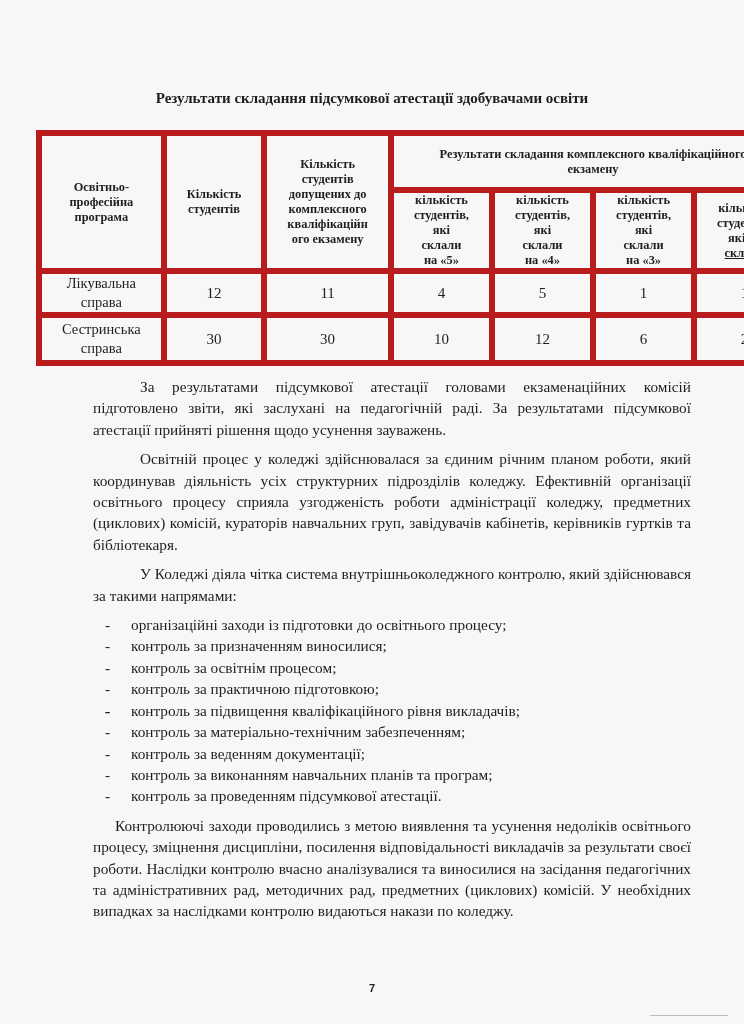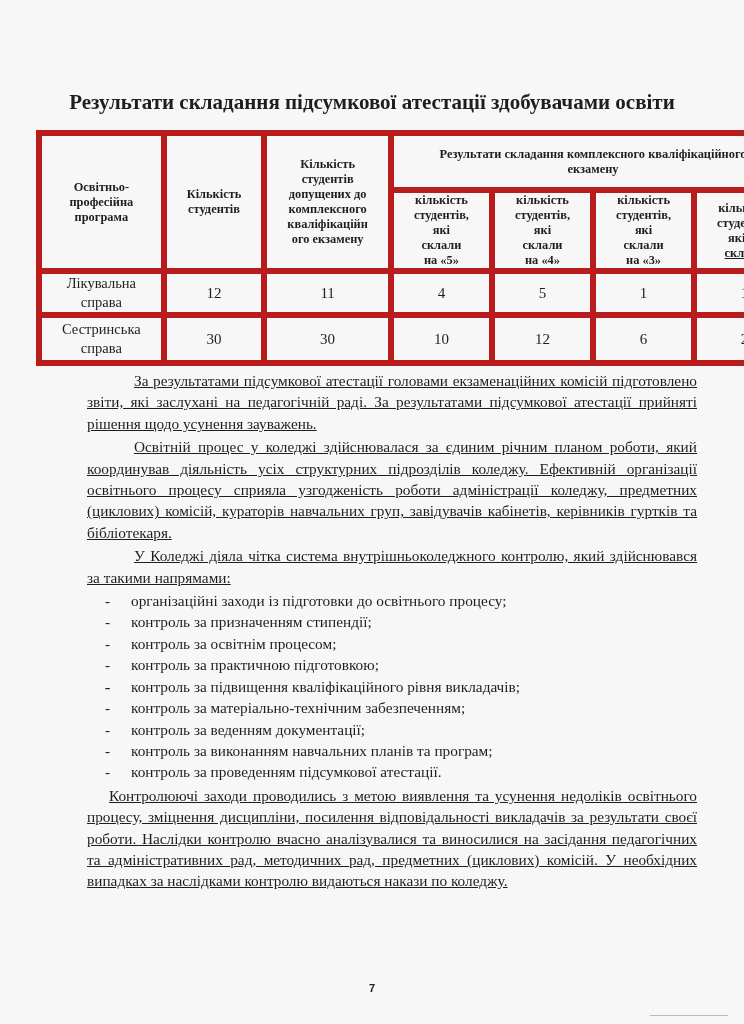--- a/index.html
+++ b/index.html
@@ -6,21 +6,21 @@
   body {
     width: 744px; height: 1024px; overflow: hidden;
     background: #f7f7f8;
     font-family: "Liberation Serif", "DejaVu Serif", serif;
     color: #1e1e22;
     position: relative;
   }
   .page { position: absolute; left: 0; top: 0; width: 744px; height: 1024px; }
   .title {
     position: absolute; left: 0; width: 744px; top: 90px;
-    text-align: center; font-weight: bold; font-size: 21px;
+    text-align: center; font-weight: bold; font-size: 15px;
   }
   table.results {
     position: absolute; left: 36px; top: 130px;
     border-collapse: collapse;
     font-size: 12.4px;
   }
   table.results td, table.results th {
     border: 6px solid #b91c1c;
     text-align: center; vertical-align: middle;
     padding: 0 20px;
@@ -30,21 +30,21 @@
   .c4 { width: 87px; } .c5 { width: 77px; } .c6 { width: 80px; } .c7 { width: 74px; }
   tr.h1 { height: 57px; } tr.h2 { height: 78px; }
   tr.r1 { height: 33px; margin-top: 36px; } tr.r2 { height: 48px; }
   table.results td { font-size: 15px; line-height: 19px; }
   table.results td.prog { font-size: 14.5px; }
   .ul { text-decoration: underline; margin-top: 8px; }
   .body-text {
     position: absolute; left: 85px; width: 614px;
     font-size: 15.3px; line-height: 21.4px; text-align: justify;
   }
-  .body-text p { margin: 2px; text-indent: 47px; text-decoration: underline; }
+  .body-text p { margin: 8px; text-indent: 47px; }
   .list { margin: 0; padding: 0; list-style: none; }
   .list li { position: relative; padding-left: 46px; text-indent: 0; }
   .list li .dash { position: absolute; left: 20px; }
   .pnum {
     position: absolute; left: 0; width: 744px; top: 982px;
     text-align: center; font-family: "Liberation Sans", sans-serif; font-size: 11px; font-weight: bold;
   }
   .edge-line { position: absolute; left: 650px; top: 1015px; width: 78px; height: 1px; background: #bbb; }
 </style>
 </head>
@@ -92,21 +92,21 @@
     </tr>
   </tbody>
     </table>
 
   <div class="body-text" style="top: 368px;">
     <p>За результатами підсумкової атестації головами екзаменаційних комісій підготовлено звіти, які заслухані на педагогічній раді. За результатами підсумкової атестації прийняті рішення щодо усунення зауважень.</p>
     <p>Освітній процес у коледжі здійснювалася за єдиним річним планом роботи, який координував діяльність усіх структурних підрозділів коледжу. Ефективній організації освітнього процесу сприяла узгодженість роботи адміністрації коледжу, предметних (циклових) комісій, кураторів навчальних груп, завідувачів кабінетів, керівників гуртків та бібліотекаря.</p>
     <p>У Коледжі діяла чітка система внутрішньоколеджного контролю, який здійснювався за такими напрямами:</p>
     <ul class="list">
       <li><span class="dash">-</span><span>організаційні заходи із підготовки до освітнього процесу;</span></li>
-      <li><span class="dash">-</span><span>контроль за призначенням стипендії;</span></li>
+      <li><span class="dash">-</span><span>контроль за призначенням виносилися;</span></li>
       <li><span class="dash">-</span><span>контроль за освітнім процесом;</span></li>
       <li><span class="dash">-</span><span>контроль за практичною підготовкою;</span></li>
       <li><span class="dash">-</span></li>
       <li><span class="dash">-</span><span>контроль за підвищення кваліфікаційного рівня викладачів;</span></li>
       <li><span class="dash">-</span><span>контроль за матеріально-технічним забезпеченням;</span></li>
       <li><span class="dash">-</span><span>контроль за веденням документації;</span></li>
       <li><span class="dash">-</span><span>контроль за виконанням навчальних планів та програм;</span></li>
       <li><span class="dash">-</span><span>контроль за проведенням підсумкової атестації.</span></li>
     </ul>
     <p style="text-indent: 22px;">Контролюючі заходи проводились з метою виявлення та усунення недоліків освітнього процесу, зміцнення дисципліни, посилення відповідальності викладачів за результати своєї роботи. Наслідки контролю вчасно аналізувалися та виносилися на засідання педагогічних та адміністративних рад, методичних рад, предметних (циклових) комісій. У необхідних випадках за наслідками контролю видаються накази по коледжу.</p>

